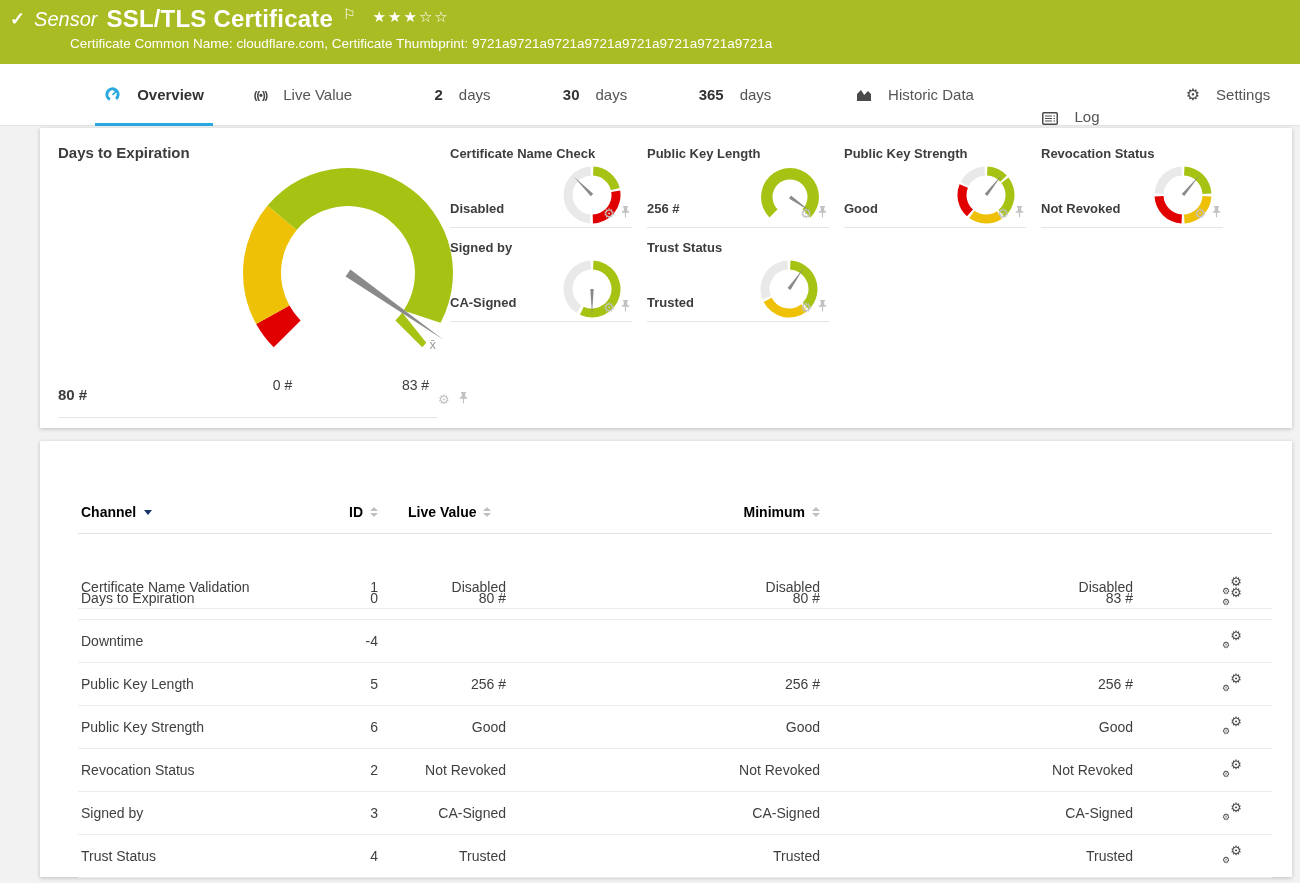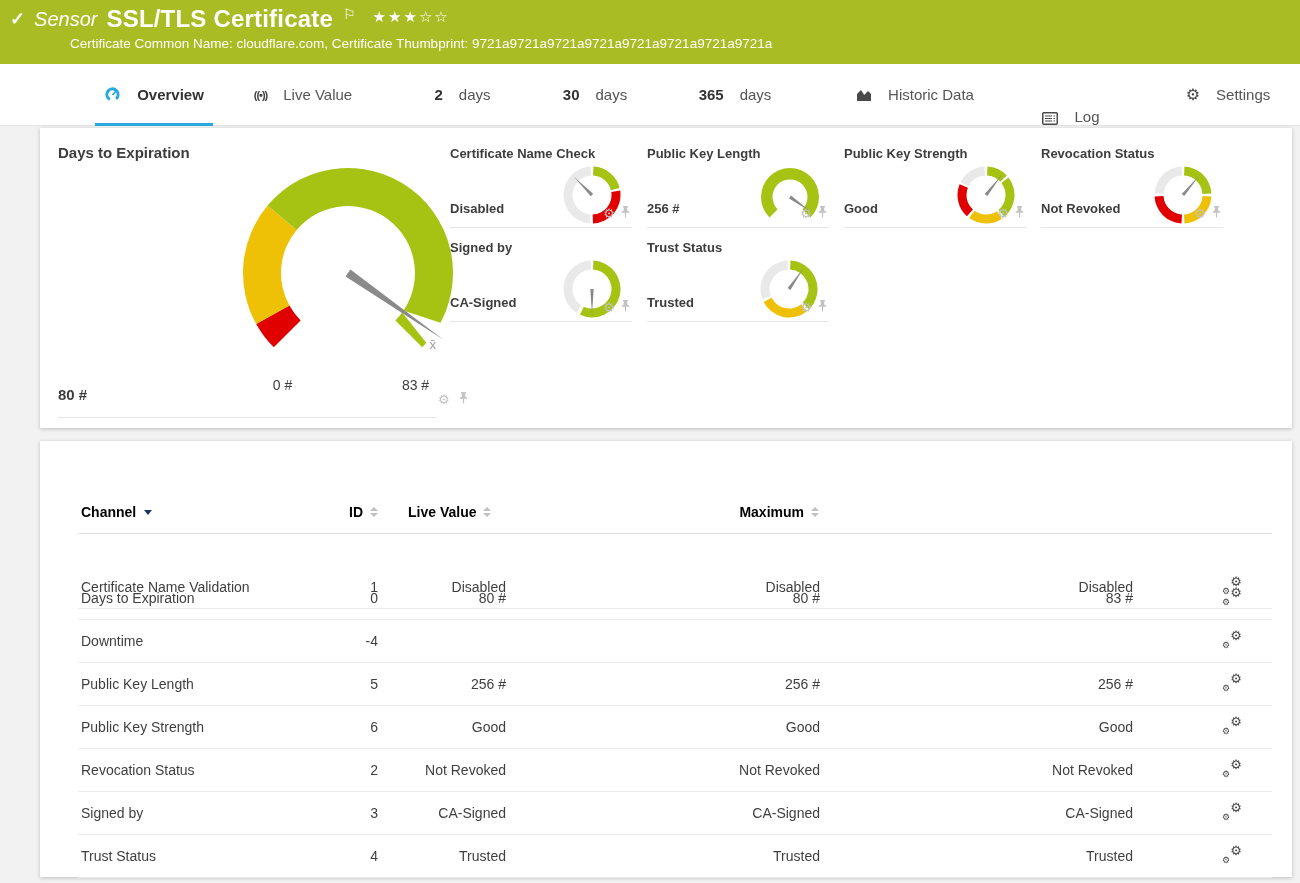--- a/index.html
+++ b/index.html
@@ -275,22 +275,22 @@
           <i class="dn"></i>
         </span>
       </div>
       <div class="c-last hcell h-left">
         <span>Live Value</span>
         <span class="sort">
           <i class="up"></i>
           <i class="dn"></i>
         </span>
       </div>
-      <div class="c-max hcell jr">
-        <span>Maximum</span>
+      <div class="c-min hcell jr">
+        <span>Minimum</span>
         <span class="sort">
           <i class="up"></i>
           <i class="dn"></i>
         </span>
       </div>
       <div class="c-gear"></div>
     </div>
   <div id="t-body">
       <div class="t-row" style="top: 92px; margin-top: 32px;">
         <div class="c-channel">Certificate Name Validation</div>

